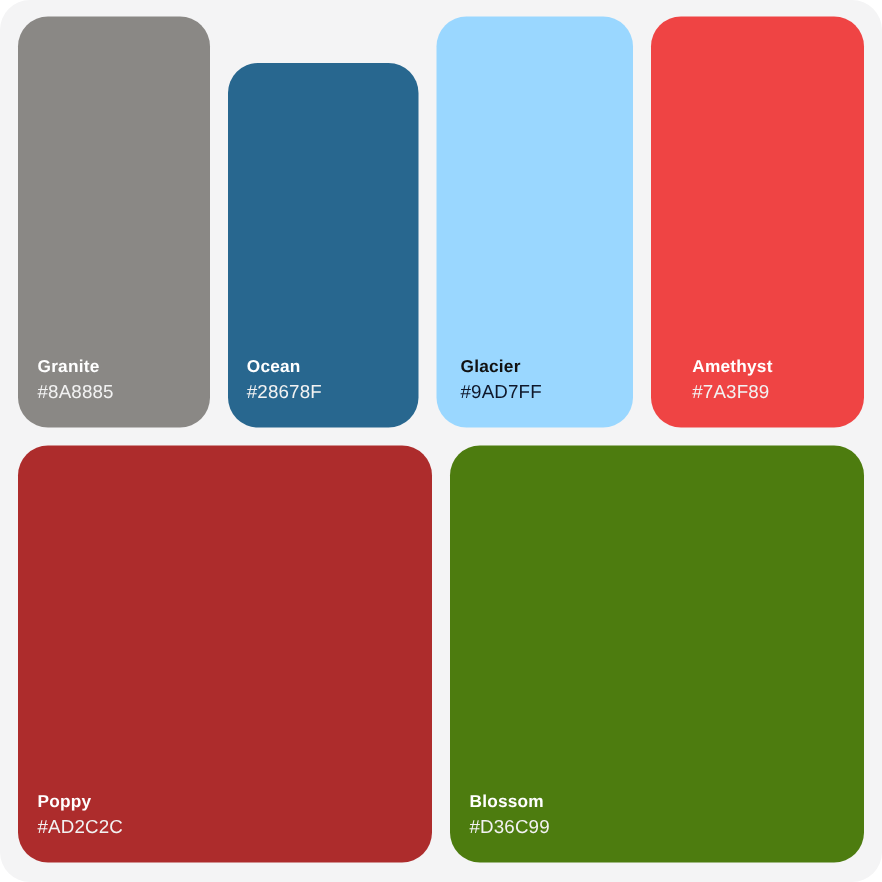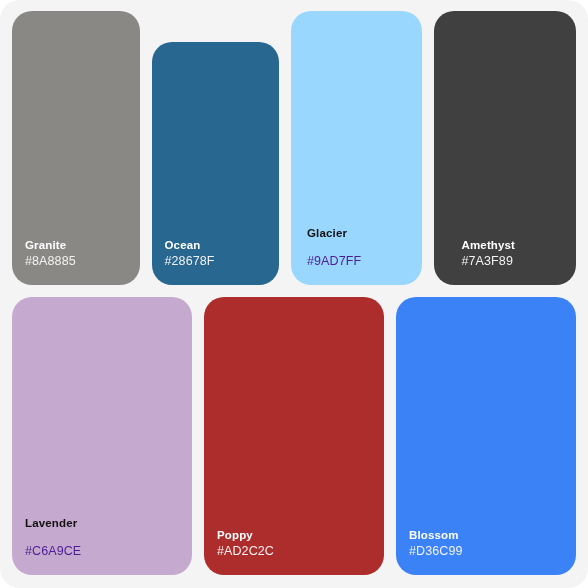--- a/index.html
+++ b/index.html
@@ -67,21 +67,21 @@
     font-weight: normal;
     letter-spacing: 0.1px;
     line-height: 16px;
     margin: 0;
     white-space: nowrap;
   }
 
   .text-light .swatch-name { color: #ffffff; }
   .text-light .swatch-hex  { color: #f2f2f2; text-align: center; }
   .text-dark  .swatch-name { color: #111111; }
-  .text-dark  .swatch-hex  { color: #4c1d95; margin-top: 12px; }
+  .text-dark  .swatch-hex  { color: #0f172a; }
 </style>
 </head>
 <body>
 
 <div id="palette-page" style="background-color: rgb(244, 244, 245); border-radius: 20px;">
 
   <div class="swatch-row row-top">
 
     <div class="swatch text-light" style="background-color: rgb(138, 136, 133);">
       <div class="swatch-name">Granite</div>
@@ -91,40 +91,36 @@
     <div class="swatch text-light" style="background-color: rgb(40, 103, 143); margin-top: 31px;">
       <div class="swatch-name">Ocean</div>
       <div class="swatch-hex">#28678F</div>
     </div>
 
     <div class="swatch text-dark" style="background-color: rgb(154, 215, 255); padding-left: 16px;">
       <div class="swatch-name">Glacier</div>
       <div class="swatch-hex">#9AD7FF</div>
     </div>
 
-    <div class="swatch text-light" style="background-color: #404040; padding-left: 28px;">
+    <div class="swatch text-light" style="background-color: #ef4444; padding-left: 28px;">
       <div class="swatch-name">Amethyst</div>
       <div class="swatch-hex">#7A3F89</div>
     </div>
 
   </div>
 
   <div class="swatch-row row-bottom">
 
-    <div class="swatch text-dark" style="background-color: rgb(198, 169, 206);">
-      <div class="swatch-name">Lavender</div>
-      <div class="swatch-hex">#C6A9CE</div>
-    </div>
 
     <div class="swatch text-light" style="background-color: rgb(173, 44, 44);">
       <div class="swatch-name">Poppy</div>
       <div class="swatch-hex">#AD2C2C</div>
     </div>
 
-    <div class="swatch text-light" style="background-color: #3b82f6;">
+    <div class="swatch text-light" style="background-color: #4d7c0f;">
       <div class="swatch-name">Blossom</div>
       <div class="swatch-hex">#D36C99</div>
     </div>
 
 
   </div>
 
 </div>
 
 </body></html>

